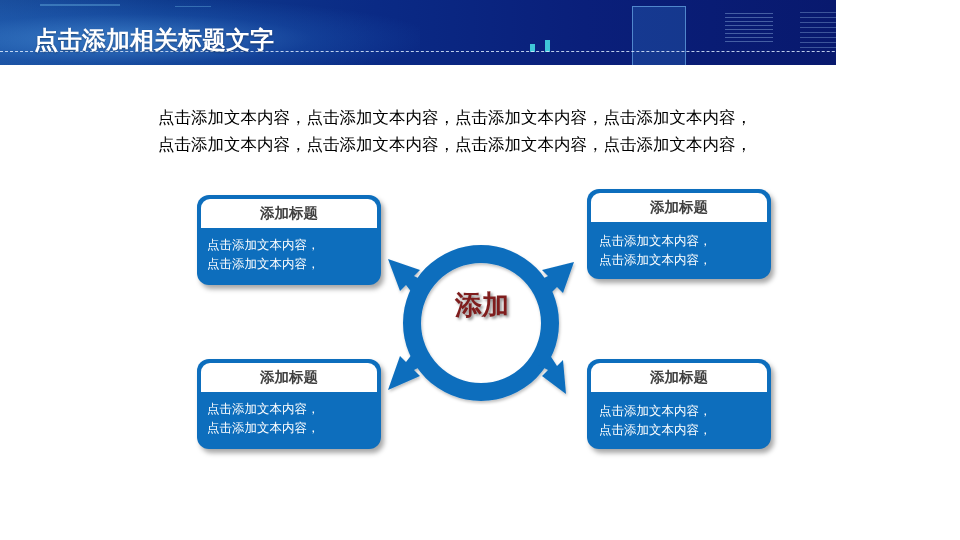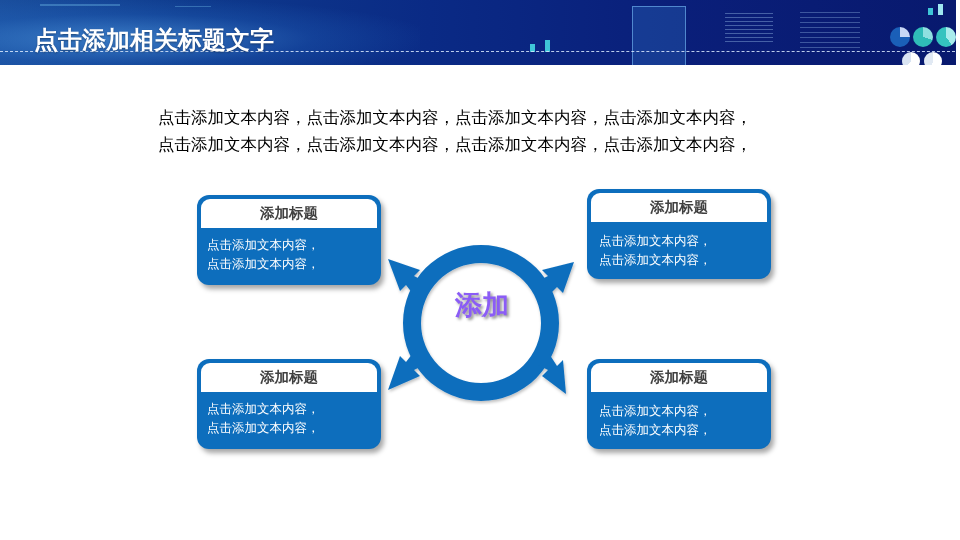--- a/index.html
+++ b/index.html
@@ -1,20 +1,20 @@
 <!DOCTYPE html>
 <html><head>
 <meta charset="utf-8">
 <style>
   * { margin: 0; padding: 0; box-sizing: border-box; }
   html, body { width: 960px; height: 540px; overflow: hidden; background: #ffffff; }
   body { position: relative; font-family: "DejaVu Sans", "Liberation Sans", sans-serif; }
 
   .header {
-    position: absolute; left: 0; top: 0; width: 956px; height: 65px;
+    position: absolute; left: 0; top: 0; width: 836px; height: 65px;
     background: linear-gradient(90deg, #1a4f9e 0%, #0e3a8c 20%, #0a2a85 45%, #0a1f7a 70%, #08196e 100%);
     overflow: hidden;
   }
   .header .glow {
     position: absolute; left: 0; top: 0; width: 420px; height: 65px;
     background: radial-gradient(ellipse at 30% 60%, rgba(90,170,240,0.55) 0%, rgba(40,110,200,0.25) 45%, rgba(10,40,130,0) 75%);
   }
   .header .dash {
     position: absolute; left: 0; top: 51px; width: 960px; height: 0;
     border-top: 1px dashed rgba(220,235,255,0.85);
@@ -61,21 +61,21 @@
 
   #card-tl { left: 197px; top: 195px; }
   #card-tr { left: 587px; top: 189px; }
   #card-bl { left: 197px; top: 359px; }
   #card-br { left: 587px; top: 359px; }
   #card-tr .card-body, #card-br .card-body { left: 12px; top: 42px; }
 
   .hub { position: absolute; left: 380px; top: 240px; width: 200px; height: 165px; }
   .hub-label {
     position: absolute; left: 441px; top: 288px; width: 82px;
-    text-align: center; color: #8b5cf6; font-size: 27px; font-weight: bold; line-height: 33px;
+    text-align: center; color: #7f1d1d; font-size: 27px; font-weight: bold; line-height: 33px;
     text-shadow: 2px 2px 3px rgba(0,0,0,0.45);
   }
   .hub-label span { display: block; }
 </style>
 </head>
 <body>
 
 <div class="header">
   <div class="glow"></div>
 

